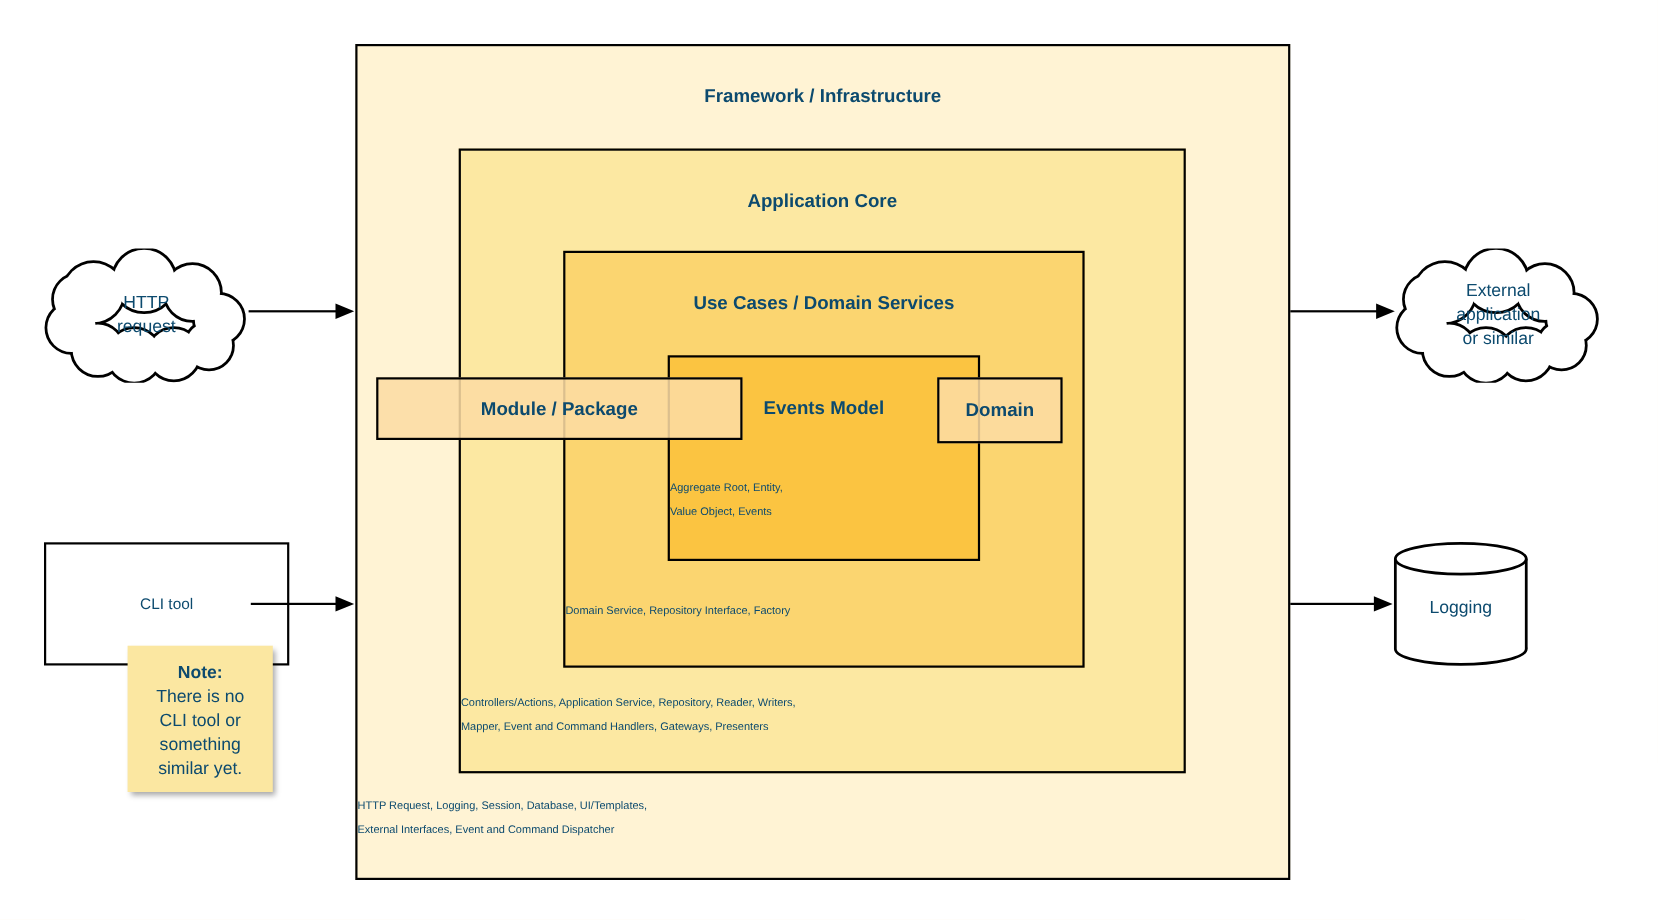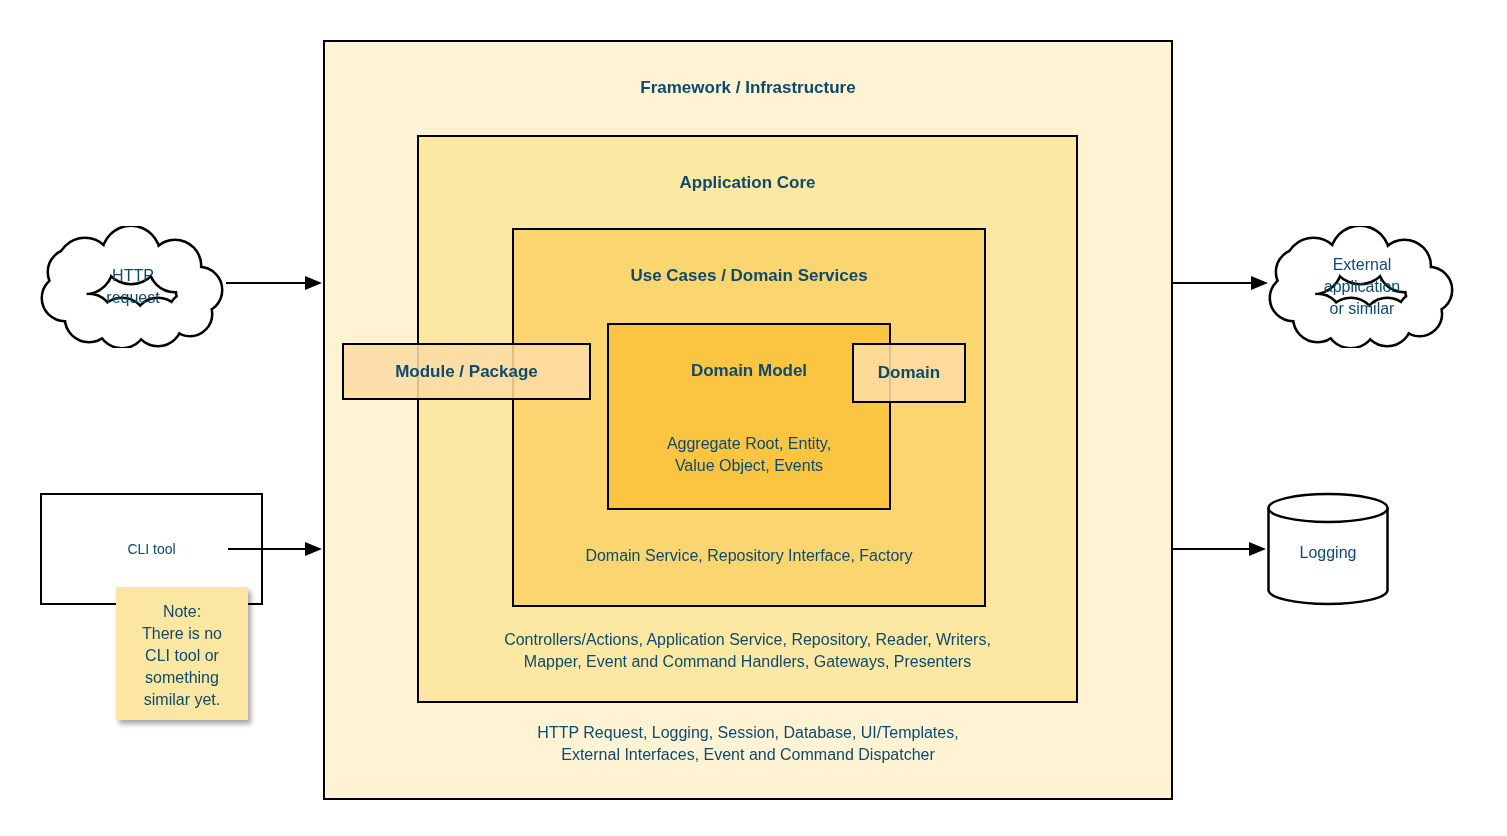--- a/index.html
+++ b/index.html
@@ -12,32 +12,32 @@
   .framework   { left:323px; top:40px;  width:850px; height:760px; background:var(--framework-fill,#FFF3D4); }
   .appcore     { left:417px; top:135px; width:661px; height:568px; background:var(--application-core-fill,#FCE8A2); }
   .usecases    { left:512px; top:228px; width:474px; height:379px; background:var(--use-cases-fill,#FBD570); }
   .domainmodel { left:607px; top:323px; width:284px; height:187px; background:var(--domain-model-fill,#FBC441); }
 
   .layer-title {
     position:absolute; left:0; right:0; top:36px; text-align:center;
     font-weight:bold; font-size:17px; line-height:20px;
   }
   .layer-footer {
-    position:absolute; left:0; right:0; text-align:center;
-    font-size:16px; line-height:22px;
+    position:absolute; left:0; right:0; text-align:left;
+    font-size:10px; line-height:22px;
   }
   .preline { white-space:pre-line; }
 
   .overlay {
     position:absolute; z-index:6; border:2.5px solid var(--stroke,#000);
     background:var(--overlay-fill,#FCDBA3DE);
     display:flex; align-items:center; justify-content:center;
     font-weight:bold; font-size:17px;
   }
-  .module-overlay { left:342px; top:343px; width:249px; height:57px; }
+  .module-overlay { left:342px; top:343px; width:333px; height:57px; }
   .domain-overlay { left:852px; top:343px; width:114px; height:60px; }
 
   .shape { position:absolute; }
   .http-cloud { left:38px;   top:226px; width:190px; height:122px; }
   .ext-cloud  { left:1266px; top:226px; width:192px; height:122px; }
   .db         { left:1266px; top:492px; width:124px; height:114px; }
   .shape svg  { position:absolute; inset:0; width:100%; height:100%; }
   .shape-label {
     position:absolute; inset:0; display:flex; align-items:center; justify-content:center;
     text-align:center; font-size:16px; line-height:22px;
@@ -47,21 +47,21 @@
   .cli {
     left:40px; top:493px; width:223px; height:112px; background:#ffffff;
     display:flex; align-items:center; justify-content:center; font-size:14px;
   }
 
   .note {
     position:absolute; left:116px; top:587px; width:132px; height:133px; z-index:7;
     background:var(--note-fill,#FBE7A1); box-shadow:3px 4px 5px rgba(0,0,0,0.35);
     text-align:center; font-size:16px; line-height:22px; padding-top:14px;
   }
-  .note-heading { font-weight:normal; }
+  .note-heading { font-weight:bold; }
 
   .arrow { position:absolute; height:14px; }
   .arrow .shaft { position:absolute; left:0; right:14px; top:5.75px; height:2.5px; background:var(--stroke,#000); }
   .arrow .head  { position:absolute; right:0; top:0; width:0; height:0;
                   border-top:7px solid transparent; border-bottom:7px solid transparent;
                   border-left:17px solid var(--stroke,#000); }
   .arrow-http { left:226px;  top:276px; width:96px; }
   .arrow-cli  { left:228px;  top:542px; width:94px; }
   .arrow-ext  { left:1173px; top:276px; width:95px; }
   .arrow-db   { left:1173px; top:542px; width:93px; }
@@ -82,21 +82,21 @@
     <div class="layer-footer preline" style="bottom:28px">Controllers/Actions, Application Service, Repository, Reader, Writers,
 Mapper, Event and Command Handlers, Gateways, Presenters</div>
   </div>
 
   <div class="box usecases">
     <div class="layer-title">Use Cases / Domain Services</div>
     <div class="layer-footer" style="bottom:38px">Domain Service, Repository Interface, Factory</div>
   </div>
 
   <div class="box domainmodel">
-    <div class="layer-title">Domain Model</div>
+    <div class="layer-title">Events Model</div>
     <div class="layer-footer preline" style="top:108px">Aggregate Root, Entity,
 Value Object, Events</div>
   </div>
 
   <div class="overlay module-overlay">
     <span>Module / Package</span>
   </div>
   <div class="overlay domain-overlay">
     <span>Domain</span>
   </div>

